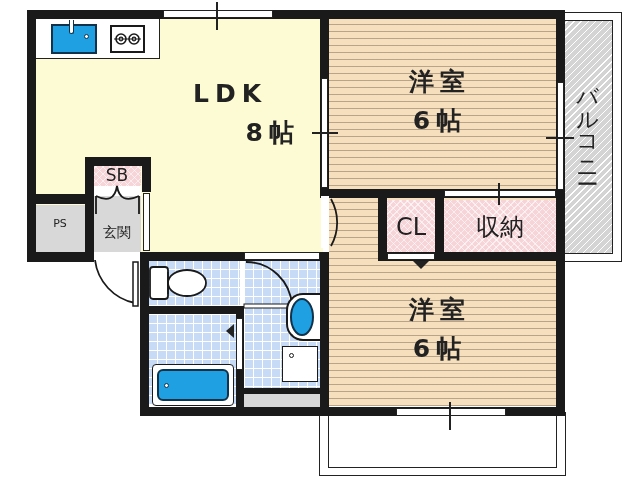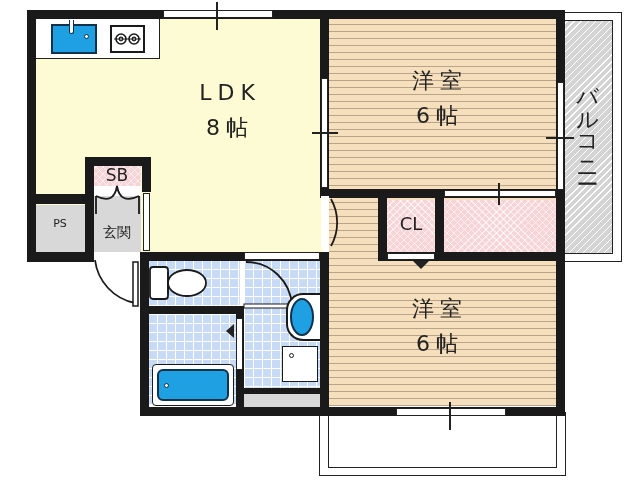--- a/index.html
+++ b/index.html
@@ -8,22 +8,22 @@
   .wall { background: #1a1a1a; }
   .ldk { background: #fdfbd3; }
   .wood { background-color: #f6dfbd; background-image: repeating-linear-gradient(to bottom, transparent 0px, transparent 6px, #b9a48a 6px, #b9a48a 7px); }
   .tile { background-color: #c8dbf6; background-image: linear-gradient(#ffffff 1px, transparent 1px), linear-gradient(90deg, #ffffff 1px, transparent 1px); background-size: 9px 9px; }
   .pink { background-color: #f6d4d8; background-image: repeating-linear-gradient(45deg, rgba(255,255,255,0.6) 0 1px, transparent 1px 5px), repeating-linear-gradient(-45deg, rgba(255,255,255,0.6) 0 1px, transparent 1px 5px); }
   .grey { background: #d8d8d8; }
   .hatch { background-color: #d4d4d4; background-image: repeating-linear-gradient(-45deg, #ffffff 0 1px, transparent 1px 5px); border: 1.5px solid #222; }
   .win-h { background: #ffffff; border: 1.5px solid #222; }
   .win-v { background: #ffffff; border: 1.5px solid #222; }
   .label { color: #222; text-align: center; white-space: nowrap; line-height: 1.15; }
-  .room-label { font-size: 22px; letter-spacing: 6px; }
-  .small-label { font-size: 18px; }
+  .room-label { font-size: 25px; letter-spacing: 6px; font-weight: bold; }
+  .small-label { font-size: 24px; }
   .tick-v { background: #222; width: 1.5px; }
   .tick-h { background: #222; height: 1.5px; }
   .fixture-white { background: #ffffff; border: 2px solid #1a1a1a; }
   .blue { background: #1ea0e3; border: 2px solid #10324a; }
 </style>
 </head>
 <body>
 
 <div class="abs" style="left:0;top:0;width:640px;height:480px;">
 
@@ -140,28 +140,29 @@
   <div class="abs fixture-white" style="left:152px;top:364px;width:82px;height:42px;border-radius:4px;border-width:1.5px;"></div>
   <div class="abs blue" style="left:157px;top:369px;width:72px;height:32px;border-radius:6px;"></div>
   <div class="abs" style="left:164px;top:383px;width:5px;height:5px;border-radius:50%;background:#fff;border:1.5px solid #10324a;"></div>
   <div class="abs fixture-white" style="left:286px;top:293px;width:34px;height:48px;border-radius:17px 0 0 17px;border-right:none;"></div>
   <div class="abs blue" style="left:290px;top:298px;width:24px;height:38px;border-radius:50%;"></div>
   <div class="abs fixture-white" style="left:282px;top:346px;width:36px;height:36px;border-width:1.5px;"></div>
   <div class="abs" style="left:289px;top:353px;width:5px;height:5px;border-radius:50%;border:1.5px solid #1a1a1a;background:#fff;"></div>
 
   <div class="abs label room-label" style="left:160px;top:80px;width:140px;">
     <div>LDK</div>
-    <div style="margin-top:10px;">8帖</div>
+    <div style="margin-top:10px;text-align:right;">8帖</div>
   </div>
   <div class="abs label room-label" style="left:370px;top:68px;width:140px;">
     <div>洋室</div>
     <div style="margin-top:10px;">6帖</div>
   </div>
   <div class="abs label room-label" style="left:370px;top:296px;width:140px;">
     <div>洋室</div>
     <div style="margin-top:10px;">6帖</div>
   </div>
   <div class="abs label small-label" style="left:387px;top:214px;width:48px;">CL</div>
+  <div class="abs label small-label" style="left:444px;top:214px;width:112px;">収納</div>
   <div class="abs label" style="left:35px;top:218px;width:50px;font-size:11px;">PS</div>
   <div class="abs label" style="left:93px;top:166px;width:48px;font-size:17px;">SB</div>
   <div class="abs label" style="left:93px;top:224px;width:48px;font-size:14px;">玄関</div>
 
 </div>
 
 </body></html>

